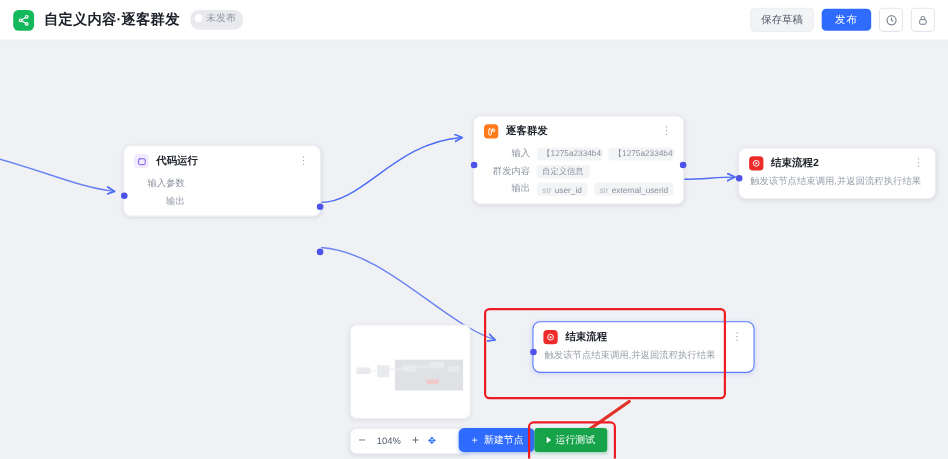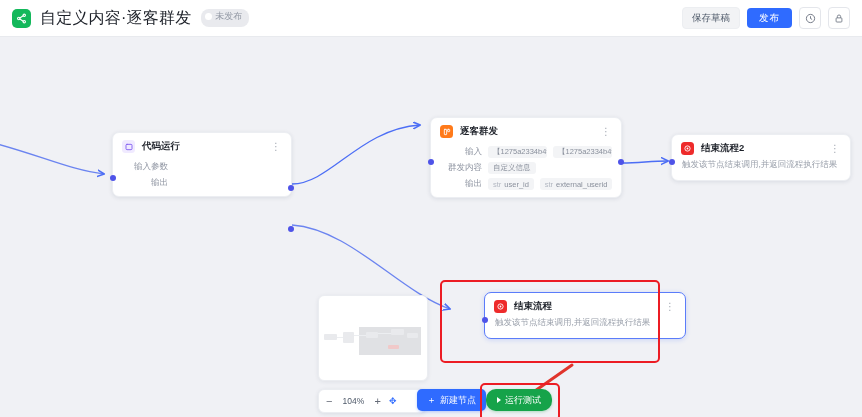--- a/index.html
+++ b/index.html
@@ -16,21 +16,21 @@
     position:absolute;left:0;top:0;width:862px;height:37px;
     background:#ffffff;border-bottom:1px solid #e8eaee;
     display:flex;align-items:center;box-sizing:border-box;
     padding:0 12px;
   }
   .app-logo{
     width:19px;height:19px;border-radius:5px;background:#13b85b;
     display:flex;align-items:center;justify-content:center;flex:0 0 auto;
   }
   .flow-title{
-    margin-left:9px;font-size:16px;font-weight:normal;color:#1d2129;
+    margin-left:9px;font-size:13px;font-weight:bold;color:#1d2129;
     letter-spacing:.2px;white-space:nowrap;
   }
   .status-badge{
     margin-left:10px;height:14px;padding:0 7px 4px 4px;border-radius:8px;
     background:#e9eaee;color:#9298a4;font-size:9px;
     display:flex;align-items:center;gap:3px;white-space:nowrap;
   }
   .badge-dot{width:7px;height:7px;border-radius:50%;background:#ffffff;flex:0 0 auto;}
   .topbar-right{margin-left:auto;display:flex;align-items:center;gap:7px;}
   .btn-draft{
@@ -125,21 +125,21 @@
   }
   .zb-btn{color:#656b77;font-size:11px;cursor:pointer;line-height:1;}
   .zb-val{font-size:8.5px;color:#4e5969;min-width:26px;text-align:center;}
   .btn-addnode{
     position:absolute;height:22px;padding:0 10px;border-radius:5px;
     background:#2f6bff;color:#fff;font-size:9px;display:flex;
     align-items:center;gap:4px;box-shadow:0 1px 3px rgba(47,107,255,.3);
     white-space:nowrap;cursor:pointer;
   }
   .btn-runtest{
-    position:absolute;height:22px;padding:0 11px;border-radius:10px;
+    position:absolute;height:22px;padding:0 11px;border-radius:3px;
     background:#16a34a;color:#fff;font-size:9px;display:flex;
     align-items:center;gap:4px;box-shadow:0 1px 3px rgba(22,163,74,.3);
     white-space:nowrap;cursor:pointer;
   }
   .tri{
     width:0;height:0;border-left:4px solid #fff;
     border-top:3px solid transparent;border-bottom:3px solid transparent;
   }
 </style>
 </head>
@@ -215,21 +215,21 @@
         </div>
         <div class="row">
           <span class="row-label" style="width:46px;">输出</span>
         </div>
       </div>
       <div class="port" style="left:-3px;top:42px;"></div>
       <div class="port" style="right:-3px;top:52px;"></div>
       <div class="port" style="right:-3px;top:93px;"></div>
     </div>
 
-    <div class="node" style="left:430px;top:80px;width:192px;">
+    <div class="node" style="left:430px;top:68px;width:192px;">
       <div class="node-head">
         <div class="node-icon" style="background:#ff7a1a;">
           <svg width="8" height="8" viewBox="0 0 24 24" fill="none" stroke="#fff" stroke-width="2.6" stroke-linecap="round" stroke-linejoin="round">
             <rect x="4" y="4" width="7" height="16" rx="1.5"></rect>
               <rect x="14" y="4" width="6" height="7" rx="1.5"></rect>
           </svg>
         </div>
         <div class="node-title">逐客群发</div>
         <div class="node-menu">⋮</div>
       </div>

